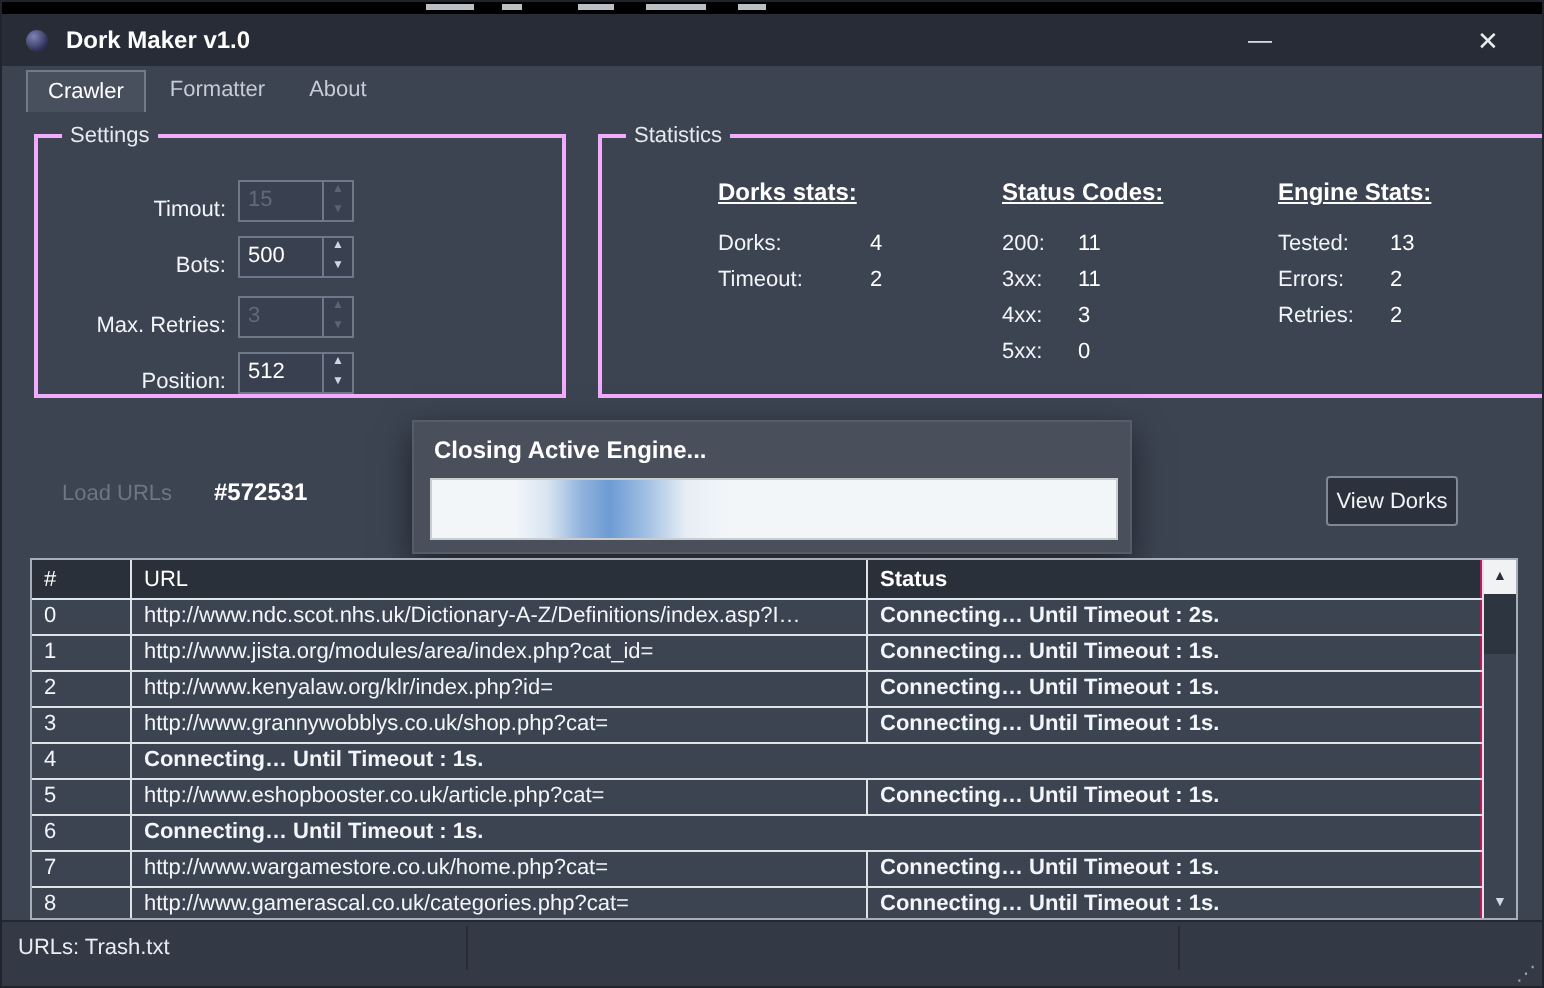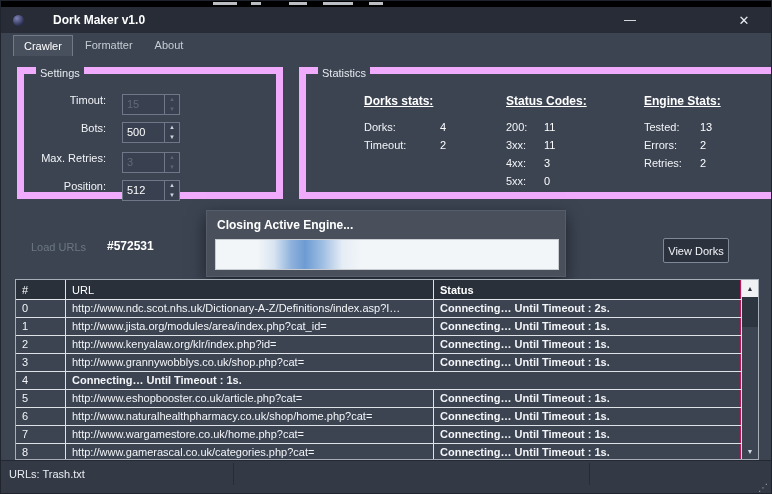--- a/index.html
+++ b/index.html
@@ -5,40 +5,40 @@
   *{box-sizing:border-box;margin:0;padding:0}
   html,body{width:772px;height:494px;}
   body{font-family:"Liberation Sans",sans-serif;background:#3c4452;}
   .window{position:relative;width:772px;height:494px;background:#3c4452;border:1px solid #1f242d;overflow:hidden;color:#eef1f4;font-size:11px;}
 
   
   .top-strip{position:absolute;left:0;top:0;width:100%;height:6px;background:#000;}
   .top-strip i{position:absolute;top:1px;height:3px;background:#cfd3d8;opacity:.9;}
 
   
-  .titlebar{position:absolute;left:0;top:6px;width:100%;height:26px;background:#272c36;display:flex;align-items:center;gap:20px;}
+  .titlebar{position:absolute;left:0;top:6px;width:100%;height:26px;background:#272c36;display:flex;align-items:center;}
   .app-icon{width:11px;height:11px;border-radius:50%;background:radial-gradient(circle at 35% 30%,#7d82b8,#2a2d4e 72%);margin-left:12px;flex:none;}
   .title{margin-left:9px;font-weight:bold;font-size:12px;color:#ffffff;}
   .win-btn{position:absolute;top:0;height:26px;width:34px;display:flex;align-items:center;justify-content:center;color:#e8ebef;font-size:12px;cursor:default;}
   .btn-min{left:612px;}
   .btn-close{left:726px;font-size:13px;}
 
   
   .tabbar{position:absolute;left:12px;top:34px;height:21px;display:flex;gap:2px;}
   .tab{padding:0 10px;line-height:21px;color:#c6ccd5;text-align:right;}
   .tab.active{background:#48505e;border:1px solid #707a88;border-bottom:none;color:#ffffff;}
 
   
-  .group{position:absolute;border:7px solid #f0abfc;}
+  .group{position:absolute;border:2px solid #f0abfc;}
   .group>.legend{position:absolute;top:-7px;left:12px;background:#3c4452;padding:0 4px;color:#e6eaef;}
   #settings{left:16px;top:66px;width:266px;height:132px;}
   #statistics{left:298px;top:66px;width:554px;height:132px;}
 
   
-  .field-row{position:absolute;left:0;height:22px;display:flex;align-items:flex-start;gap:10px;}
+  .field-row{position:absolute;left:12px;height:22px;display:flex;align-items:flex-end;}
   .field-row.r0{top:20px}.field-row.r1{top:48px}.field-row.r2{top:78px}.field-row.r3{top:106px}
   .field-row label{display:block;width:88px;text-align:right;padding-right:6px;color:#f2f4f7;}
   .spinbox{width:58px;height:21px;background:#394150;border:1px solid #6e7888;display:flex;}
   .spin-value{flex:1;line-height:19px;padding-left:4px;color:#ffffff;overflow:hidden;}
   .spinbox.disabled .spin-value{color:#606a78;}
   .spin-btns{width:15px;border-left:1px solid #6e7888;display:flex;flex-direction:column;}
   .spin-btns span{flex:1;font-size:6px;line-height:9px;text-align:center;color:#cfd6df;}
   .spinbox.disabled .spin-btns span{color:#5b6472;}
 
   
@@ -251,21 +251,20 @@
         <div class="c-num">4</div>
         <div class="c-status">Connecting… Until Timeout : 1s.</div>
       </div>
       <div class="trow">
         <div class="c-num">5</div>
         <div class="c-url">http://www.eshopbooster.co.uk/article.php?cat=</div>
         <div class="c-status">Connecting… Until Timeout : 1s.</div>
       </div>
       <div class="trow">
         <div class="c-num">6</div>
-        <div class="c-url">http://www.naturalhealthpharmacy.co.uk/shop/home.php?cat=</div>
         <div class="c-status">Connecting… Until Timeout : 1s.</div>
       </div>
       <div class="trow">
         <div class="c-num">7</div>
         <div class="c-url">http://www.wargamestore.co.uk/home.php?cat=</div>
         <div class="c-status">Connecting… Until Timeout : 1s.</div>
       </div>
       <div class="trow">
         <div class="c-num">8</div>
         <div class="c-url">http://www.gamerascal.co.uk/categories.php?cat=</div>

